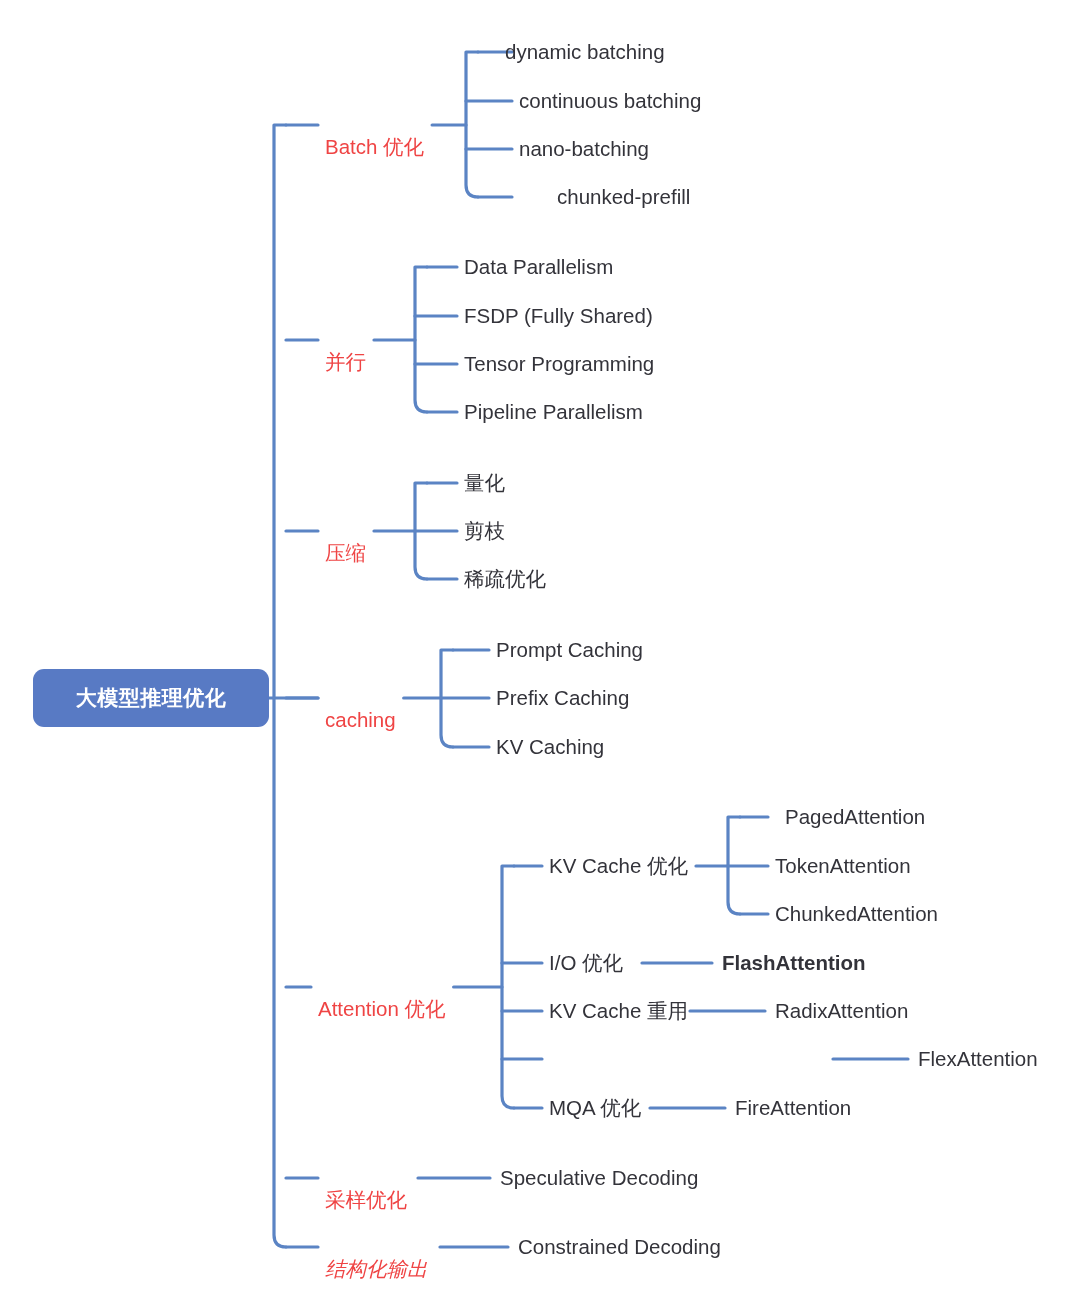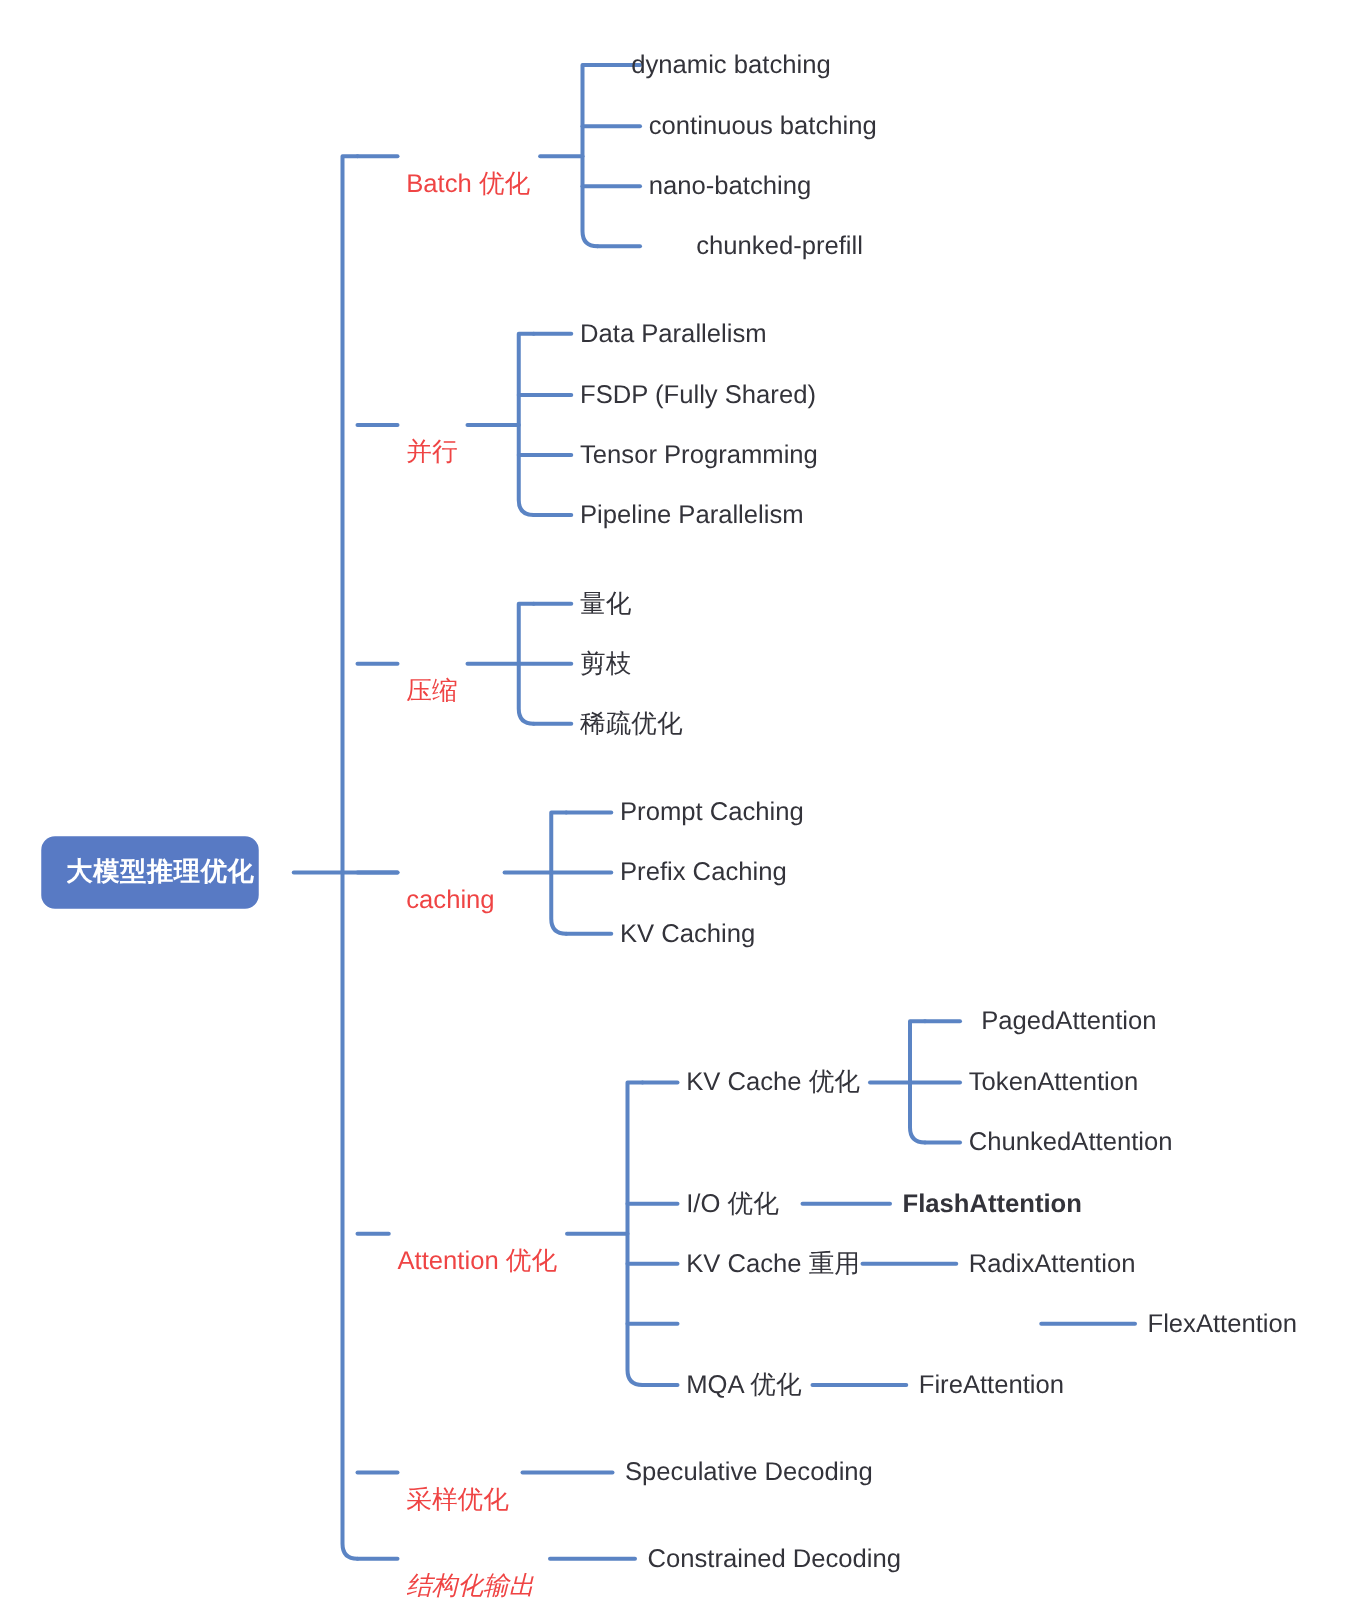--- a/index.html
+++ b/index.html
@@ -118,21 +118,21 @@
       <path d="M 833 1059 L 908 1059"></path>
       <path d="M 514 1108 L 542 1108"></path>
       <path d="M 650 1108 L 725 1108"></path>
       <path d="M 286 1178 L 318 1178"></path>
       <path d="M 418 1178 L 490 1178"></path>
       <path d="M 286 1247 L 318 1247"></path>
       <path d="M 440 1247 L 508 1247"></path>
     </svg>
 
   <div id="node-layer">
-    <div class="node root-node" style="left: 33px; top: 698px; width: 174px; text-align: center;">大模型推理优化</div>
+    <div class="node root-node" style="left: 33px; top: 698px; width: 236px; text-align: center;">大模型推理优化</div>
   <div class="node lvl1" style="left: 325px; top: 125px;">Batch 优化</div>
       <div class="node lvl2" style="left: 505px; top: 52px;">dynamic batching</div>
       <div class="node lvl2" style="left: 519px; top: 101px;">continuous batching</div>
       <div class="node lvl2" style="left: 519px; top: 149px;">nano-batching</div>
       <div class="node lvl2" style="left: 537px; top: 197px; margin-left: 20px;">chunked-prefill</div>
       <div class="node lvl1" style="left: 325px; top: 340px;">并行</div>
       <div class="node lvl2" style="left: 464px; top: 267px;">Data Parallelism</div>
       <div class="node lvl2" style="left: 464px; top: 316px;">FSDP (Fully Shared)</div>
       <div class="node lvl2" style="left: 464px; top: 364px;">Tensor Programming</div>
       <div class="node lvl2" style="left: 464px; top: 412px;">Pipeline Parallelism</div>

